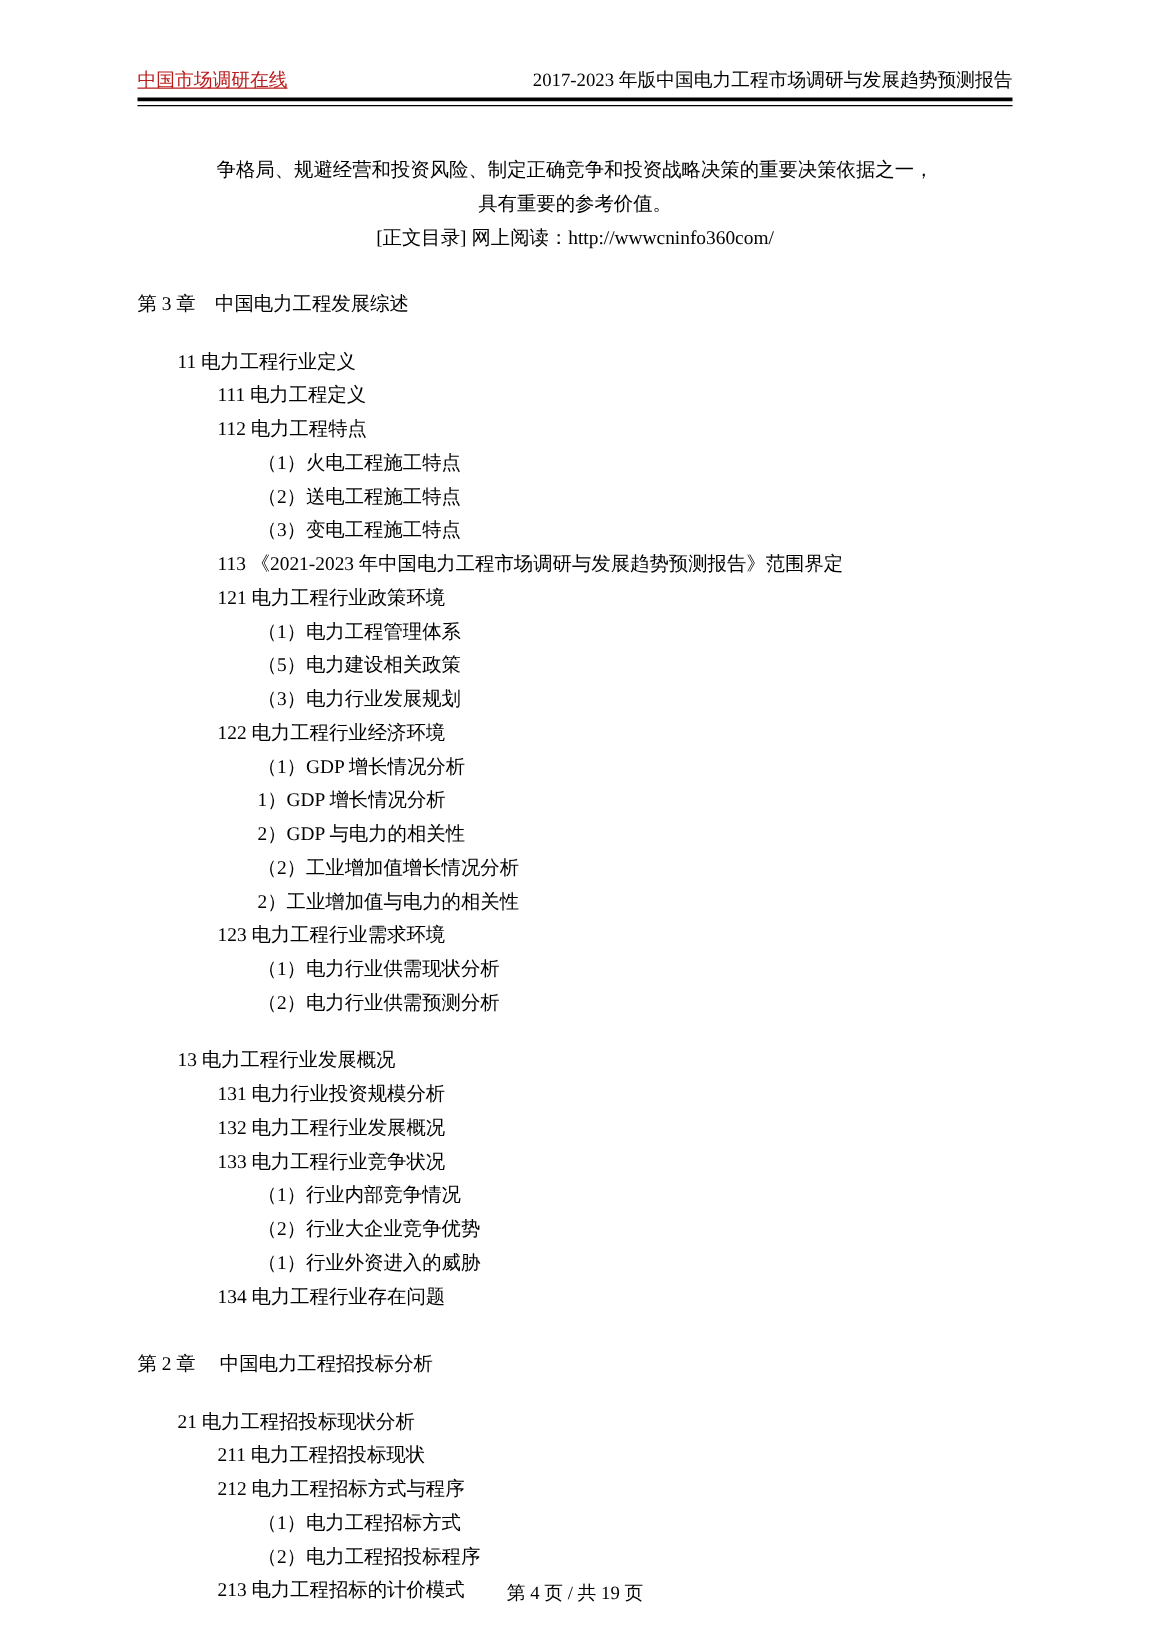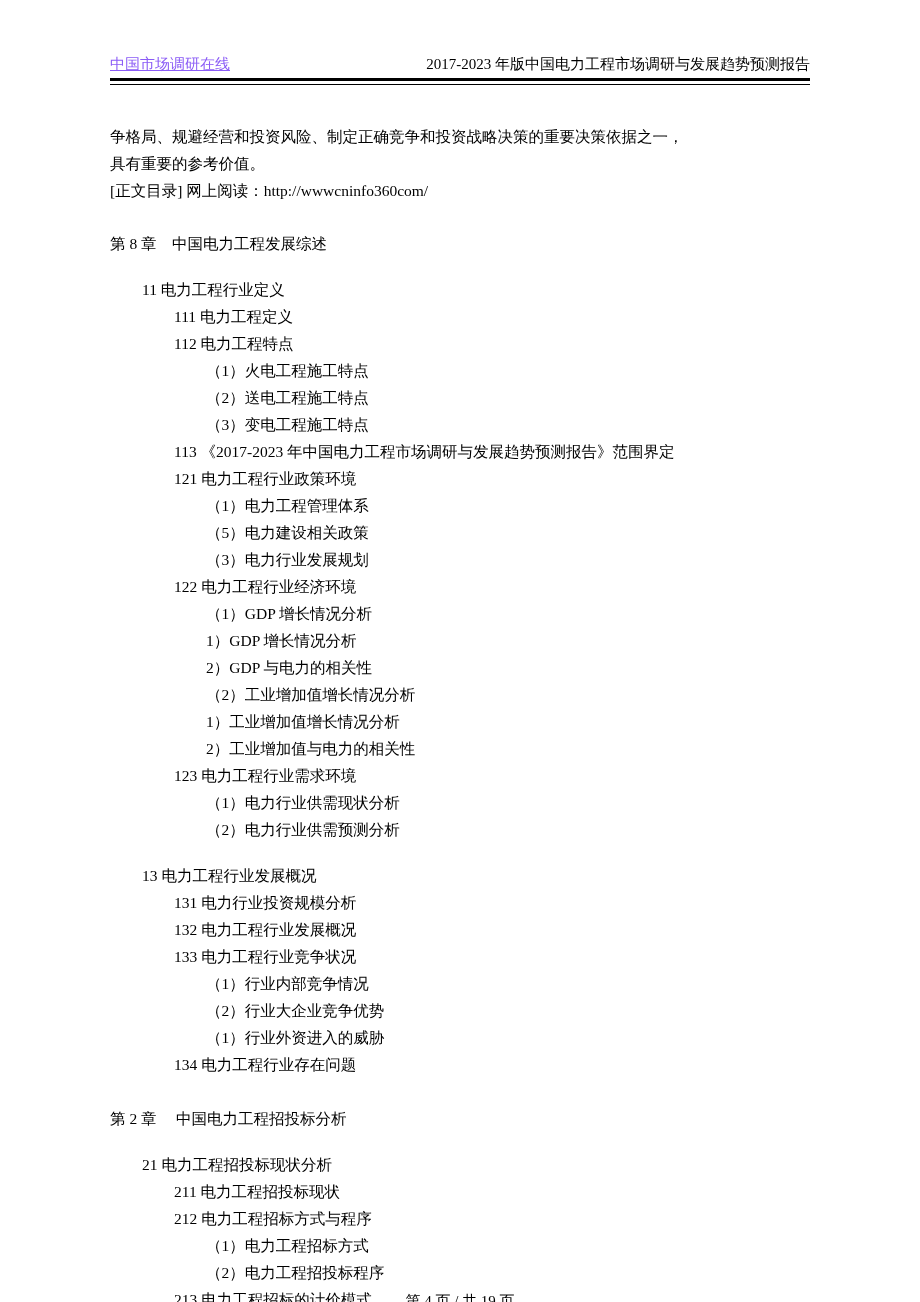--- a/index.html
+++ b/index.html
@@ -18,38 +18,39 @@
     min-height: 1302px;
   }
   .header {
     display: flex;
     justify-content: space-between;
     font-size: 15px;
     padding-bottom: 4px;
   }
   .header-left {
     text-decoration: underline;
-    color: #8b5cf6;
+    color: #b91c1c;
   }
   .header-right {
     font-size: 15px;
   }
   .hr-double {
     border: none;
     border-top: 3px solid #000;
     border-bottom: 1px solid #000;
     height: 3px;
     margin: 0 0 38px 0;
   }
   .body-text {
     font-size: 15.5px;
     line-height: 27px;
   }
   .para {
     margin: 0;
+    text-align: center;
   }
   .toc {
     margin-top: 26px;
     font-size: 15.5px;
     line-height: 27px;
   }
   .lv0 { padding-left: 0; }
   .lv1 { padding-left: 32px; margin-top: 19px; }
   .lv2 { padding-left: 64px; }
   .lv3 { padding-left: 96px; }
@@ -74,38 +75,37 @@
   </div>
   <hr class="hr-double">
 
   <div class="body-text">
     <p class="para">争格局、规避经营和投资风险、制定正确竞争和投资战略决策的重要决策依据之一，</p>
     <p class="para">具有重要的参考价值。</p>
     <p class="para">[正文目录] 网上阅读：http://wwwcninfo360com/</p>
   </div>
 
   <div class="toc" id="toc">
-      <div class="lv0">第 8 章　中国电力工程发展综述</div>
+      <div class="lv0">第 3 章　中国电力工程发展综述</div>
       <div class="lv1">11 电力工程行业定义</div>
       <div class="lv2">111 电力工程定义</div>
       <div class="lv2">112 电力工程特点</div>
       <div class="lv3">（1）火电工程施工特点</div>
       <div class="lv3">（2）送电工程施工特点</div>
       <div class="lv3">（3）变电工程施工特点</div>
-      <div class="lv2">113 《2017-2023 年中国电力工程市场调研与发展趋势预测报告》范围界定</div>
+      <div class="lv2">113 《2021-2023 年中国电力工程市场调研与发展趋势预测报告》范围界定</div>
       <div class="lv2">121 电力工程行业政策环境</div>
       <div class="lv3">（1）电力工程管理体系</div>
       <div class="lv3">（5）电力建设相关政策</div>
       <div class="lv3">（3）电力行业发展规划</div>
       <div class="lv2">122 电力工程行业经济环境</div>
       <div class="lv3">（1）GDP 增长情况分析</div>
       <div class="lv3">1）GDP 增长情况分析</div>
       <div class="lv3">2）GDP 与电力的相关性</div>
       <div class="lv3">（2）工业增加值增长情况分析</div>
-      <div class="lv3">1）工业增加值增长情况分析</div>
       <div class="lv3">2）工业增加值与电力的相关性</div>
       <div class="lv2">123 电力工程行业需求环境</div>
       <div class="lv3">（1）电力行业供需现状分析</div>
       <div class="lv3">（2）电力行业供需预测分析</div>
       <div class="lv1">13 电力工程行业发展概况</div>
       <div class="lv2">131 电力行业投资规模分析</div>
       <div class="lv2">132 电力工程行业发展概况</div>
       <div class="lv2">133 电力工程行业竞争状况</div>
       <div class="lv3">（1）行业内部竞争情况</div>
       <div class="lv3">（2）行业大企业竞争优势</div>

